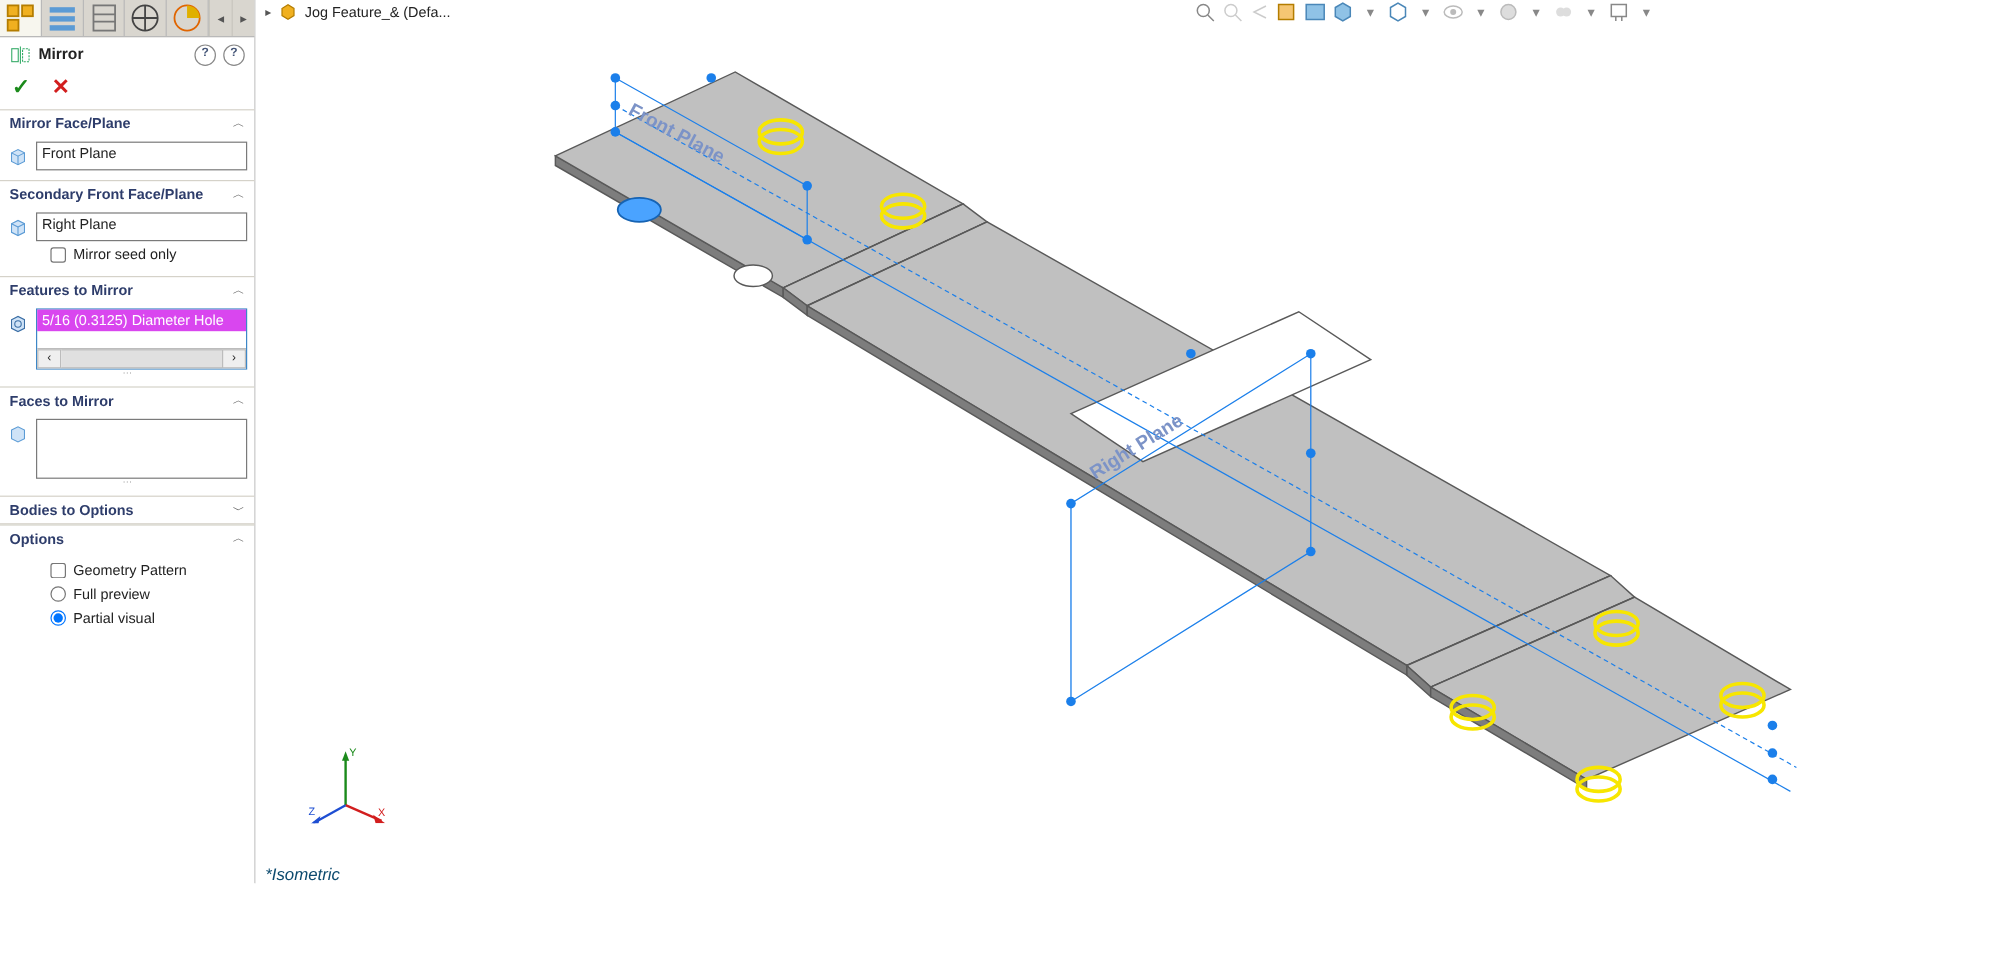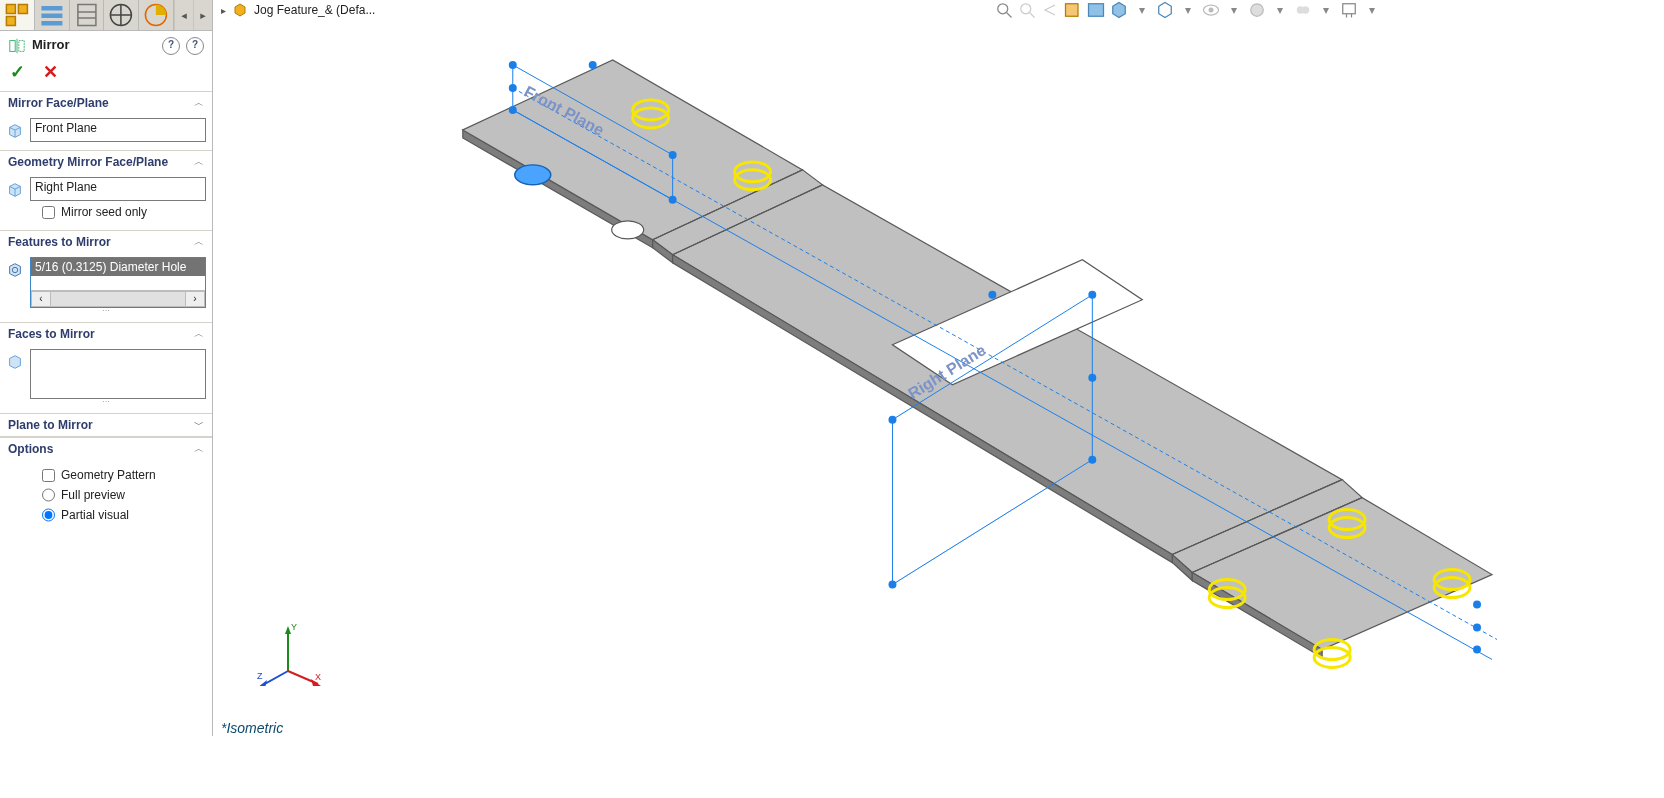--- a/index.html
+++ b/index.html
@@ -23,21 +23,21 @@
 .section-head{display:flex;align-items:flex-start;padding:4px 8px;border-top:1px solid #d5d2c9;cursor:default}
 .section-head .sh-lbl{flex:1;font-weight:600;color:#2e3d6b}
 .section-head .chev{color:#555;font-size:10px}
 .section-body{padding:4px 6px 8px 6px}
 
 .plane-row{display:flex;align-items:flex-start;gap:6px}
 .cube-icon{width:18px;height:18px;flex:0 0 auto;margin-top:4px}
 .sel-box{flex:1;border:1px solid #7a7a7a;background:#fff;min-height:18px;padding:2px 4px;font-size:12px}
 .sel-box.tall{min-height:44px}
 .sel-box.features{min-height:40px;padding:0;border:1px solid #3d87c7}
-.feature-item{background:#737373;color:#fff;padding:2px 4px;white-space:nowrap;overflow:hidden}
+.feature-item{background:#d946ef;color:#fff;padding:2px 4px;white-space:nowrap;overflow:hidden}
 .feature-scroll{display:flex;border-top:1px solid #bcbcbc}
 .feature-scroll .sbtn{width:18px;text-align:center;background:#efefef;border:1px solid #bcbcbc;font-size:10px;line-height:14px}
 .feature-scroll .track{flex:1;background:#e0e0e0;border-top:1px solid #bcbcbc;border-bottom:1px solid #bcbcbc}
 
 .chk-row{display:flex;align-items:flex-end;gap:6px;padding:3px 0 3px 36px}
 .chk-row input{margin:2px 0 0 0}
 .rad-row{display:flex;gap:6px;padding:3px 0 3px 36px}
 .rad-row input{margin:0}
 
 .grab{height:6px;text-align:center;color:#9b9b9b;font-size:8px;line-height:6px}
@@ -144,21 +144,21 @@
               <line x1="4" y1="6" x2="10" y2="9" stroke="#5b9bd5"></line>
               <line x1="16" y1="6" x2="10" y2="9" stroke="#5b9bd5"></line>
               <line x1="10" y1="9" x2="10" y2="17" stroke="#5b9bd5"></line>
             </svg>
         </span>
         <div class="sel-box">Front Plane</div>
       </div>
     </div>
 
     <div class="section-head">
-      <span class="sh-lbl">Geometry Mirror Face/Plane</span>
+      <span class="sh-lbl">Secondary Front Face/Plane</span>
       <span class="chev">︿</span>
     </div>
     <div class="section-body">
       <div class="plane-row">
         <span class="cube-icon mini">
           <svg viewBox="0 0 20 20">
               <polygon points="4,6 10,3 16,6 16,14 10,17 4,14" fill="#cfe3f7" stroke="#5b9bd5"></polygon>
               <line x1="4" y1="6" x2="10" y2="9" stroke="#5b9bd5"></line>
               <line x1="16" y1="6" x2="10" y2="9" stroke="#5b9bd5"></line>
               <line x1="10" y1="9" x2="10" y2="17" stroke="#5b9bd5"></line>
@@ -207,21 +207,21 @@
           <svg viewBox="0 0 20 20">
               <polygon points="4,6 10,3 16,6 16,14 10,17 4,14" fill="#cfe3f7" stroke="#5b9bd5"></polygon>
             </svg>
         </span>
         <div class="sel-box tall"></div>
       </div>
       <div class="grab">⋯</div>
     </div>
 
     <div class="section-head">
-      <span class="sh-lbl">Plane to Mirror</span>
+      <span class="sh-lbl">Bodies to Options</span>
       <span class="chev">﹀</span>
     </div>
     <div class="divider"></div>
 
     <div class="section-head">
       <span class="sh-lbl">Options</span>
       <span class="chev">︿</span>
     </div>
     <div class="section-body">
       <label class="chk-row">

